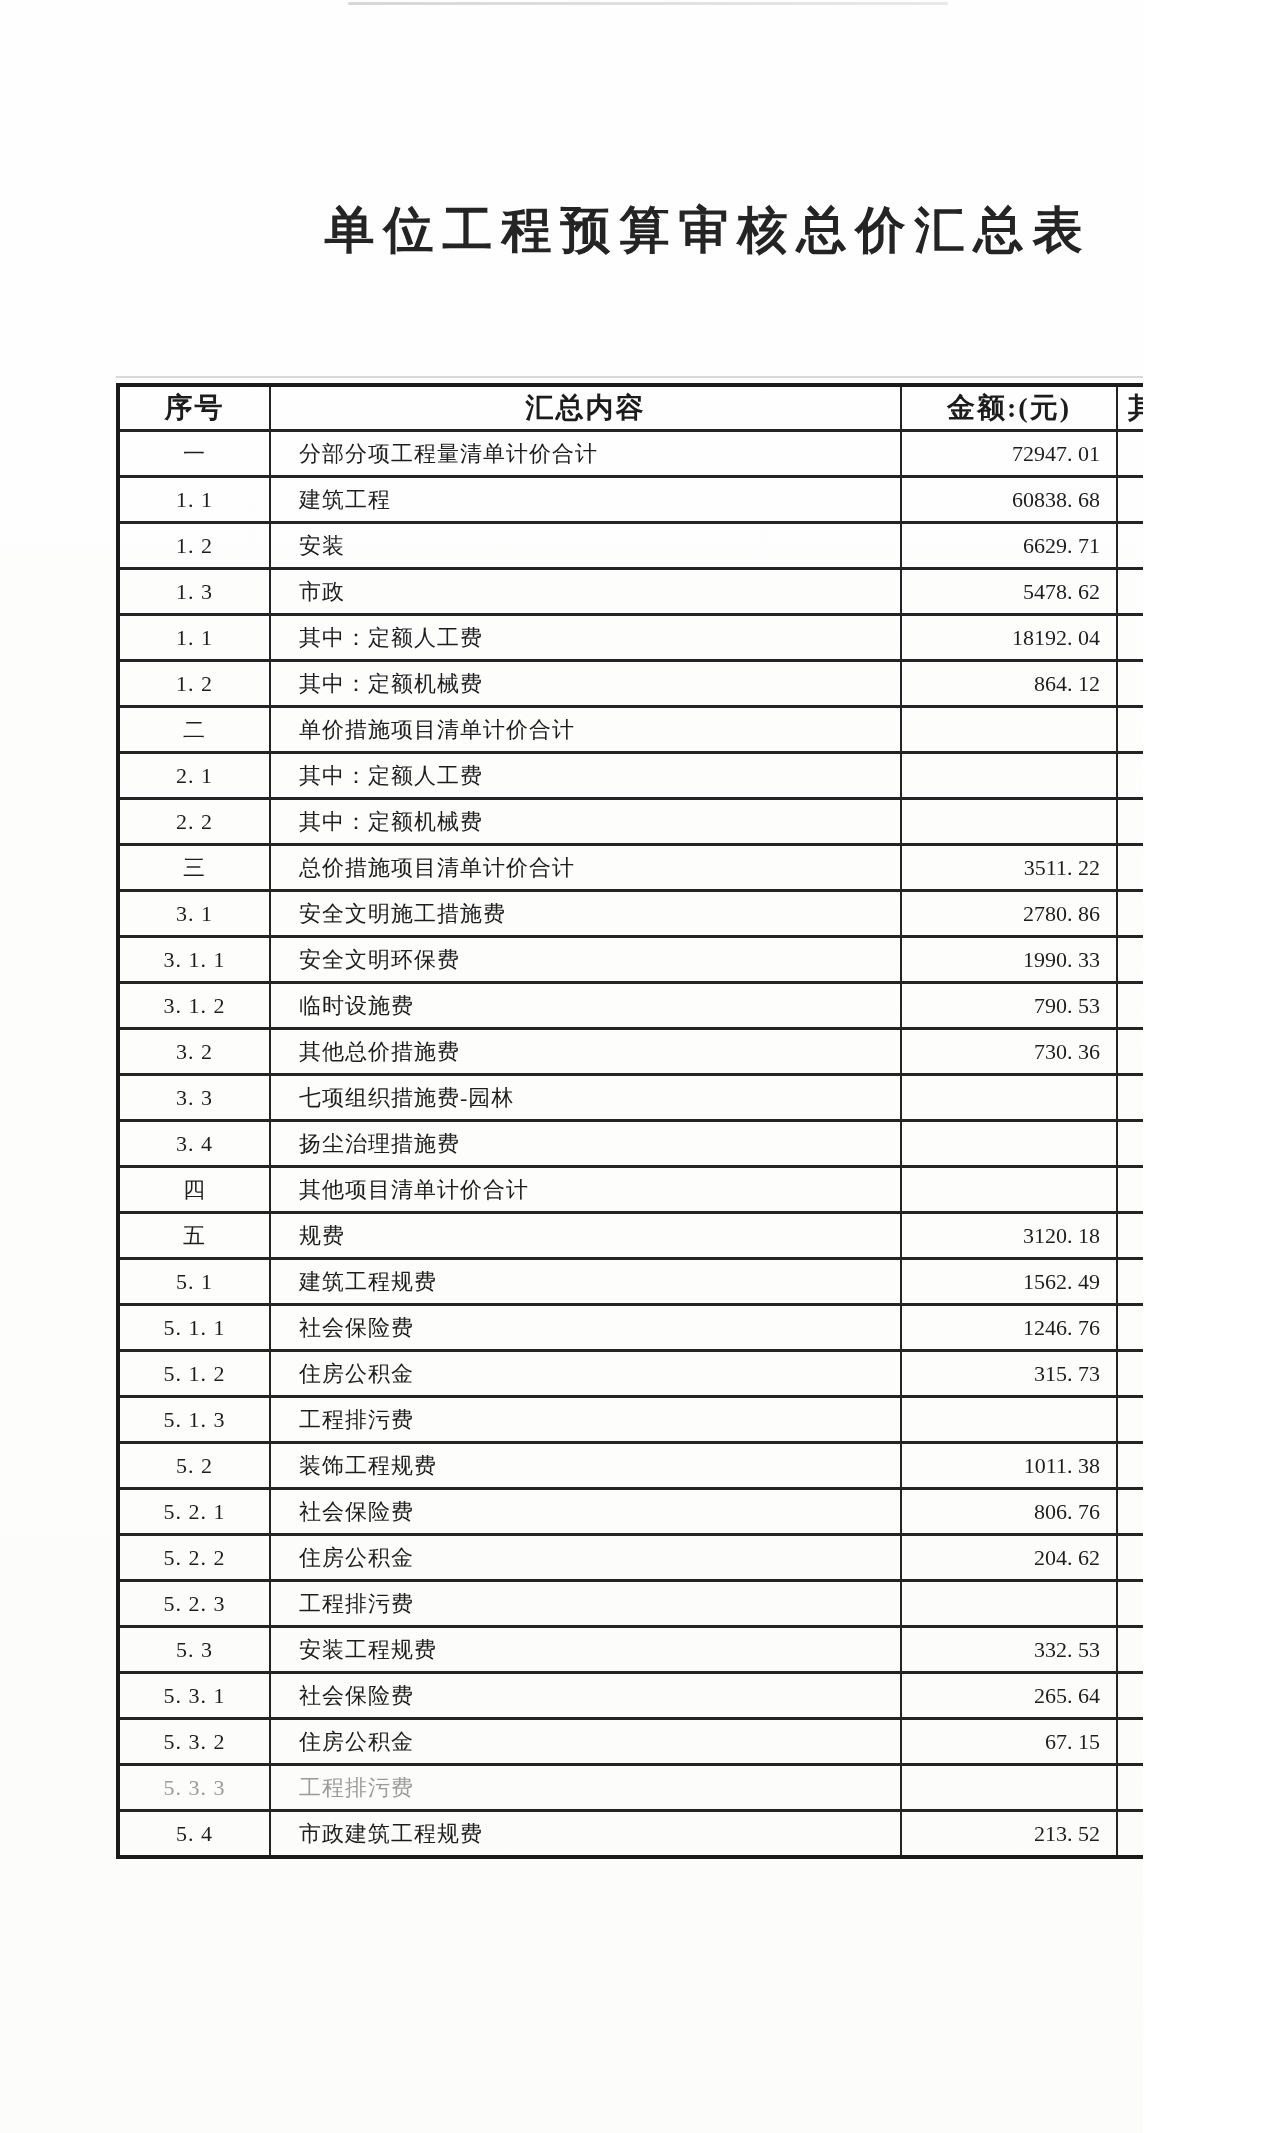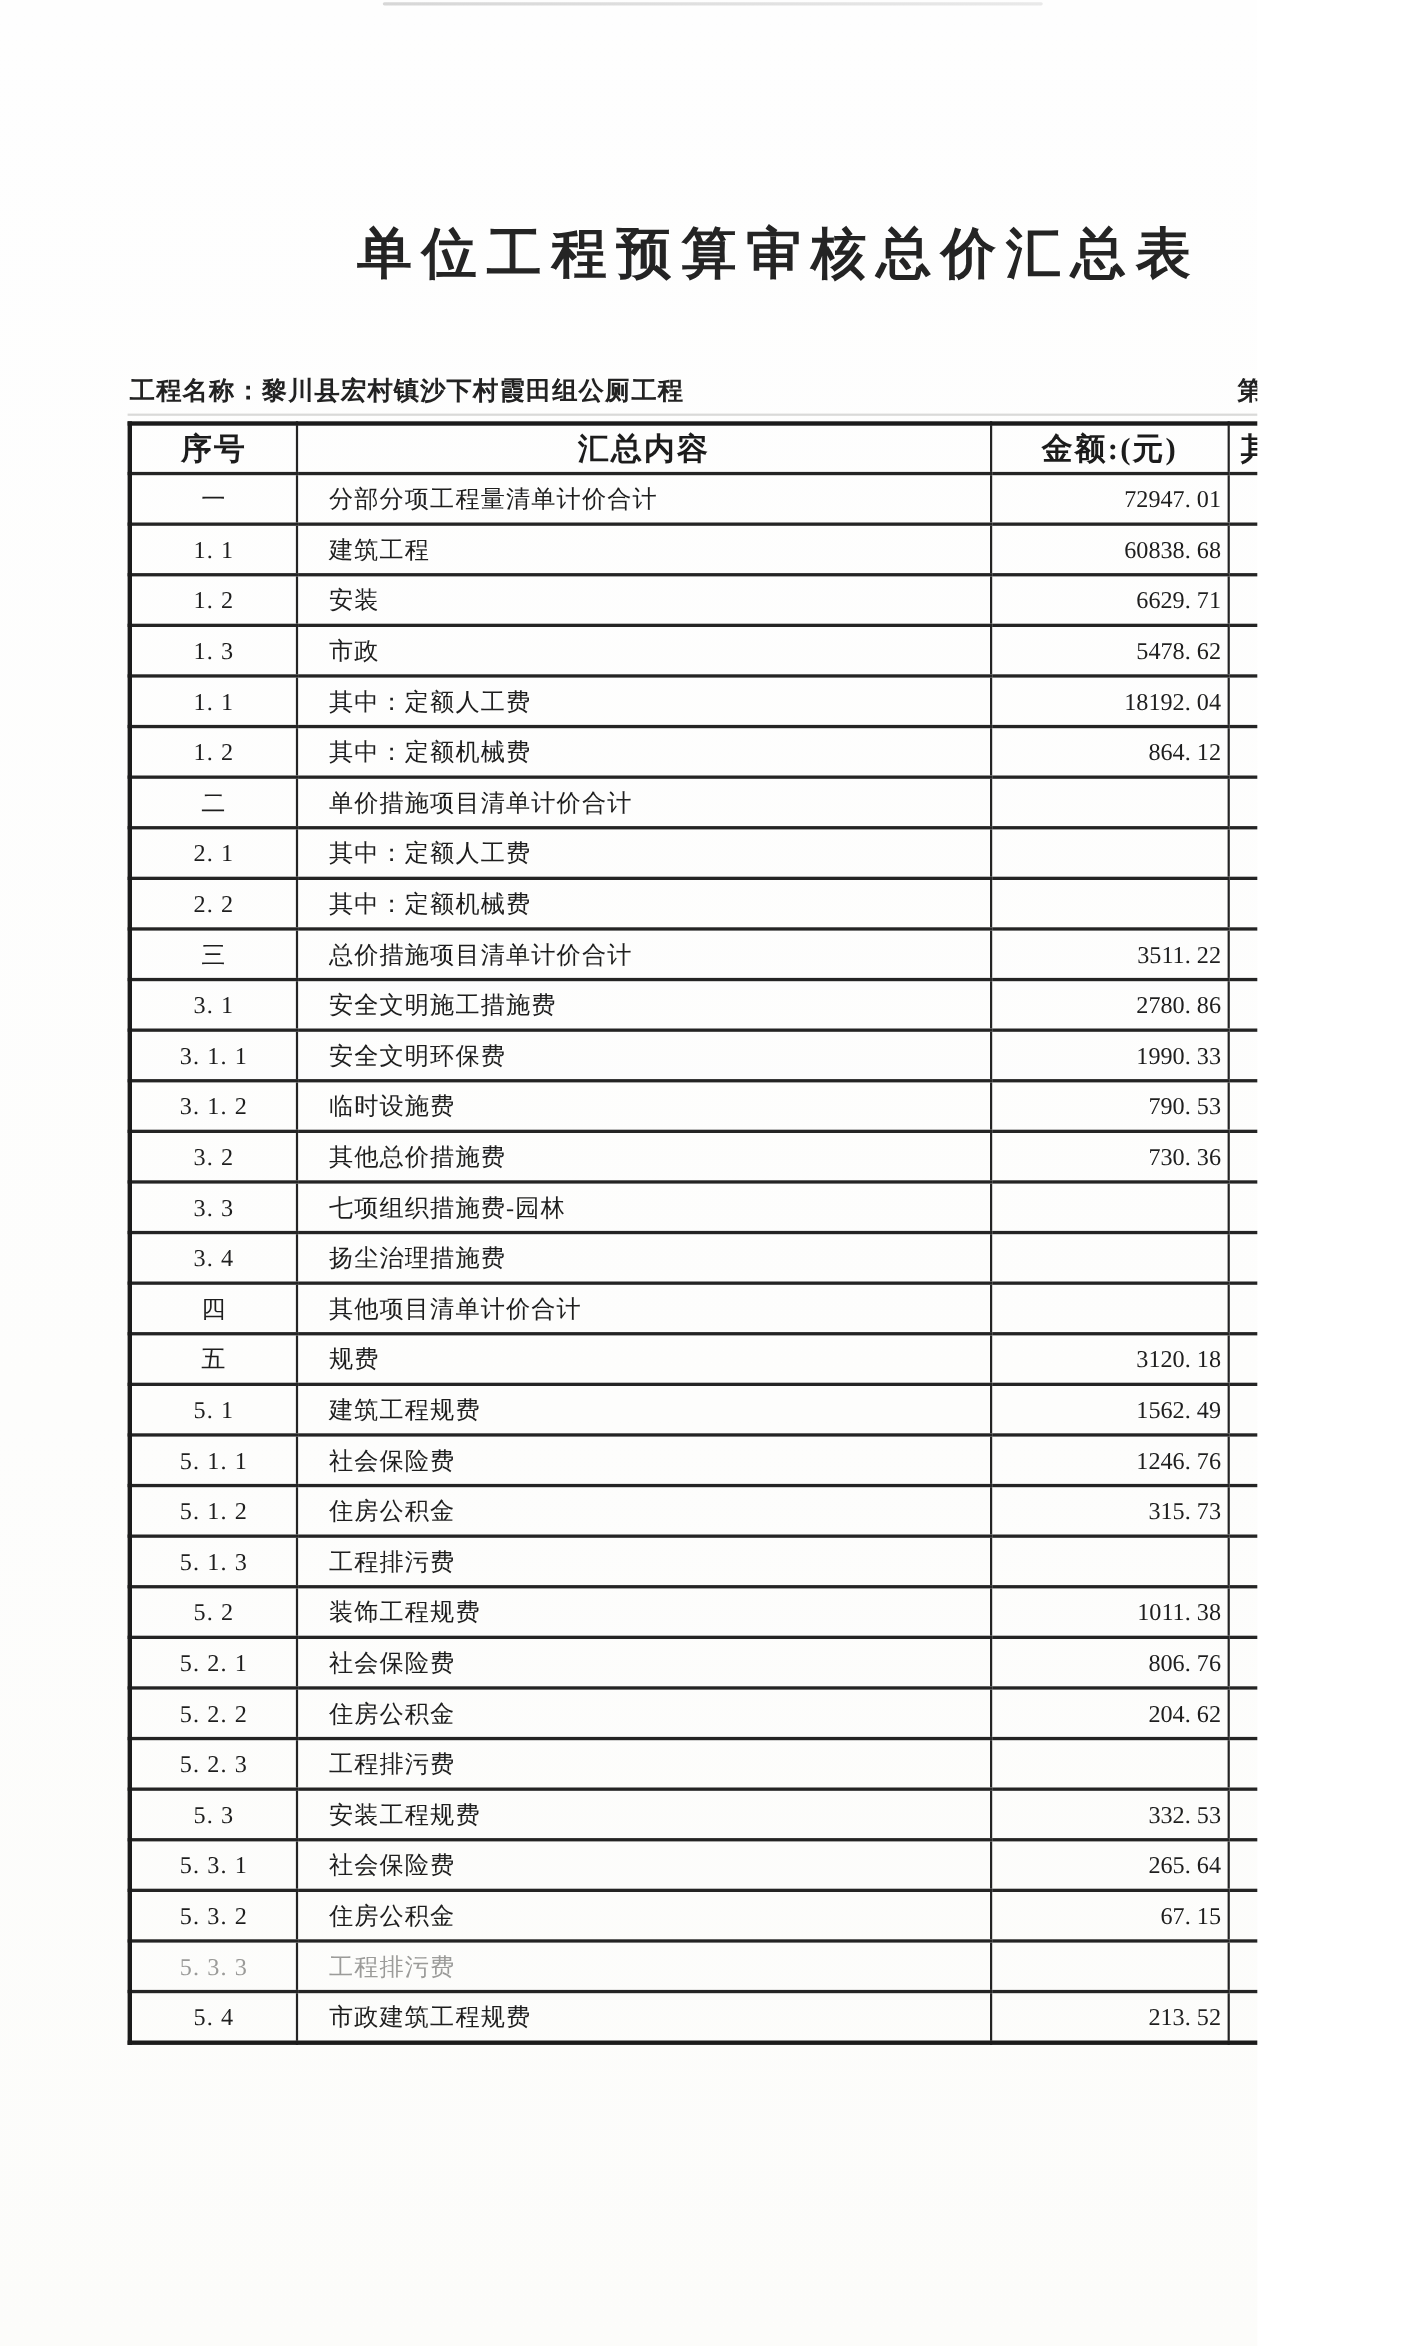--- a/index.html
+++ b/index.html
@@ -24,41 +24,37 @@
   }
   .summary th,.summary td{
     border:2px solid #242424;border-top-width:3px;border-bottom-width:3px;
     overflow:hidden;white-space:nowrap;padding:0;
   }
   .summary thead th{height:42px;font-size:28px;font-weight:700;text-align:center;letter-spacing:2px;color:#1c1c1c;}
   .summary thead th.h-estimate{text-align:left;padding-left:10px;letter-spacing:1px;}
   .summary tbody td{height:43px;font-size:22px;color:#1e1e1e;}
   td.sn{text-align:center;font-size:21px;letter-spacing:1px;}
   td.content{text-align:left;padding-left:28px;letter-spacing:1px;}
-  td.amount{text-align:right;padding-right:6px;}
+  td.amount{text-align:right;padding-right:16px;}
   td.estimate{text-align:center;font-size:24px;font-weight:700;}
   tr.faint td{color:#9b9b99;}
   .edge-top-right{position:absolute;left:1248px;top:386px;width:64px;height:46px;
     border-top:3px solid #2a2a2a;border-right:3px solid #3a3a3a;border-top-right-radius:34px;}
   .edge-bottom-right{position:absolute;left:1248px;top:1906px;width:64px;height:48px;
     border-bottom:4px solid #232323;border-right:3px solid #3a3a3a;border-bottom-right-radius:36px;}
 </style>
 </head>
 <body>
 
 <div class="page">
 
   <div class="artifact-top"></div>
 
   <h1 class="doc-title">单位工程预算审核总价汇总表</h1>
 
-  <div class="meta">
-    <span class="project-name">工程名称：黎川县宏村镇沙下村霞田组公厕工程</span>
-    <span class="page-indicator">第 1 页  共 2</span>
-  </div>
 
   <div class="ghost-line"></div>
 
   <table class="summary">
     <colgroup>
       <col style="width:152px">
         <col style="width:631px">
         <col style="width:216px">
         <col style="width:214px">
     </colgroup>

